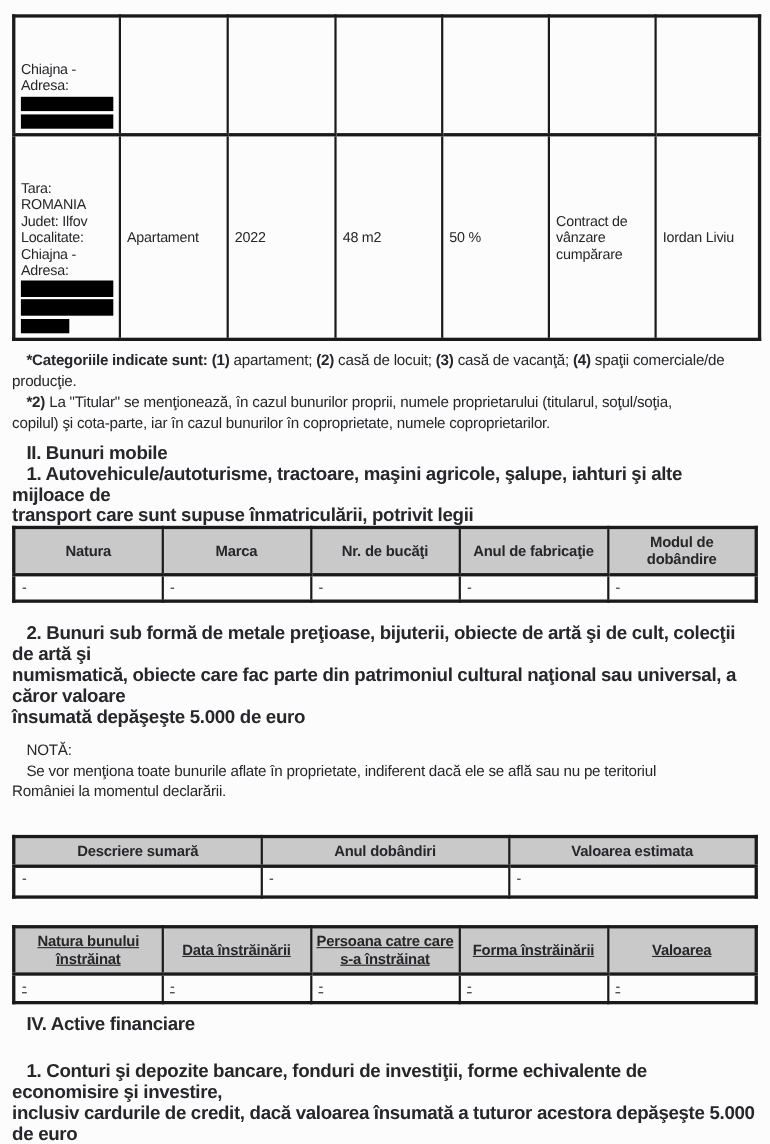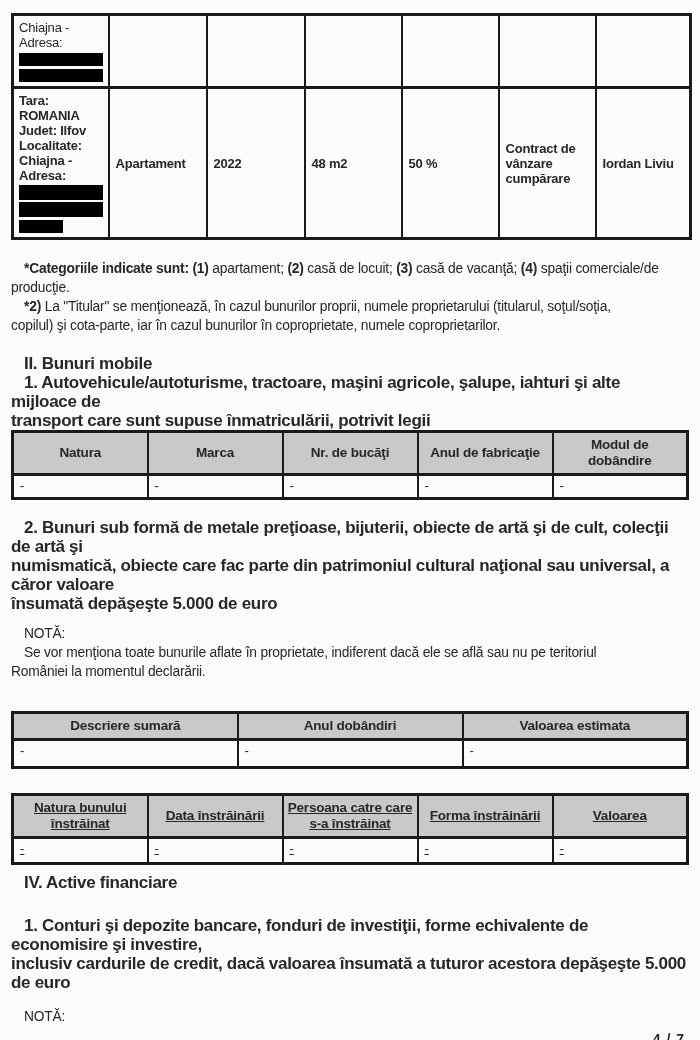--- a/index.html
+++ b/index.html
@@ -21,36 +21,36 @@
   }
   td.dash{font-size:13px;padding:2px 6px;vertical-align:top;text-align:left;}
   .t-vehicles td.dash{height:24px;}
   .t-valuables td.dash{height:28px;}
   .t-alienated td.dash{height:26px;}
   .t-vehicles th{height:36px;}
   .t-valuables th{height:24px;}
   
   .t-prop td{font-size:13px;line-height:15px;padding:4px 6px;vertical-align:middle;letter-spacing:-0.2px;}
   .t-prop tr.r1{height:72px;}
-  .t-prop tr.r2{height:146px;font-weight:bold;}
+  .t-prop tr.r2{height:146px;}
   .t-prop tr.r1 td{border-bottom:3px solid #1a1a1a;}
   td.addr{vertical-align:top;padding:4px 5px;}
-  .addr-text{white-space:pre-line;display:block;}
+  .addr-text{white-space:pre-line;display:block;margin-top:35px;}
   .bar{background:#000000;height:13px;margin-top:3px;}
   .bar.w-full{width:84px;}
   .bar.w-half{width:44px;}
   .bar.tall{height:15px;margin-top:2px;}
   
   p{margin:0;}
   .para{font-size:13.8px;line-height:19px;letter-spacing:-0.2px;text-indent:13px;}
   .pre{white-space:pre-line;}
   .pnorm{white-space:normal;}
   .b{font-weight:bold;}
   .bold{font-weight:bold;font-size:17px;letter-spacing:-0.3px;}
-  .mt9{margin-top:19px;}  .mt11{margin-top:11px;} .mt12{margin-top:24px;}
+  .mt9{margin-top:8px;}  .mt11{margin-top:11px;} .mt12{margin-top:24px;}
   .mt15{margin-top:15px;} .mt18{margin-top:18px;} .mt20{margin-top:8px;}
   .mt21{margin-top:24px;text-decoration:underline;} .mt23{} .mt26{margin-top:30px;}
   .footer{
     margin-top:5px;text-align:right;font-weight:bold;font-size:14px;
     padding-right:4px;letter-spacing:1px;
   }
 </style>
 </head>
 <body>
 

